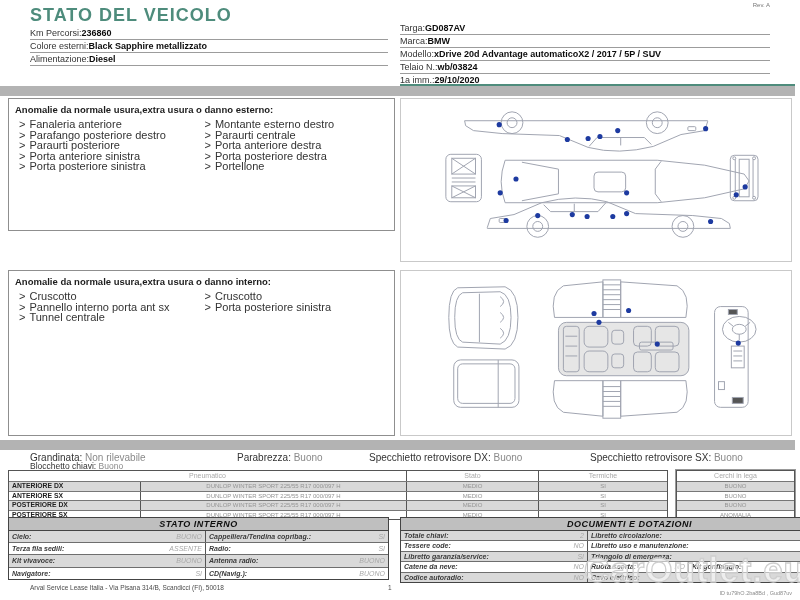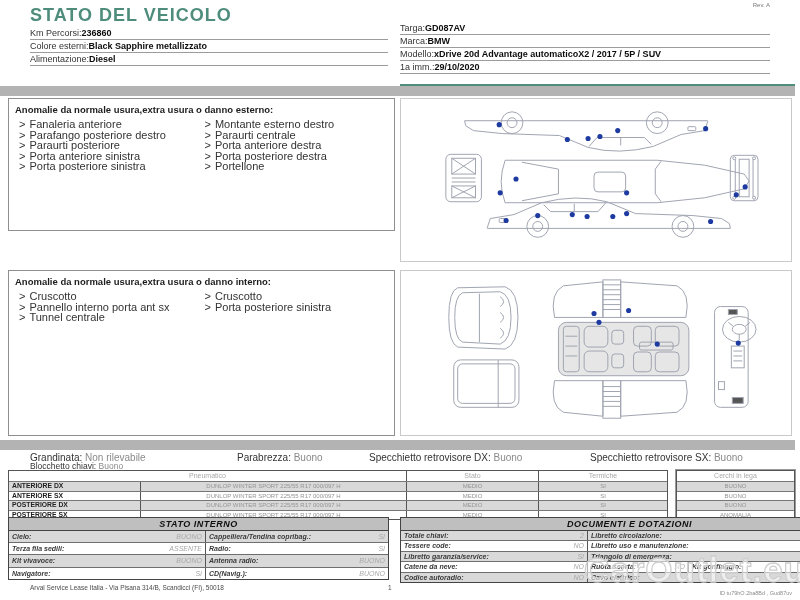--- a/index.html
+++ b/index.html
@@ -114,20 +114,24 @@
         <span class="lbl">Targa:</span>
         <span class="val">GD087AV</span>
       </div>
       <div class="info-row">
         <span class="lbl">Marca:</span>
         <span class="val">BMW</span>
       </div>
       <div class="info-row">
         <span class="lbl">Modello:</span>
         <span class="val">xDrive 20d Advantage automaticoX2 / 2017 / 5P / SUV</span>
+      </div>
+      <div class="info-row">
+        <span class="lbl">Telaio N.:</span>
+        <span class="val">wb/03824</span>
       </div>
       <div class="info-row">
         <span class="lbl">1a imm.:</span>
         <span class="val">29/10/2020</span>
       </div>
     </div>
   <div class="teal-line"></div>
 
   <div class="graybar" id="bar1"></div>
 

